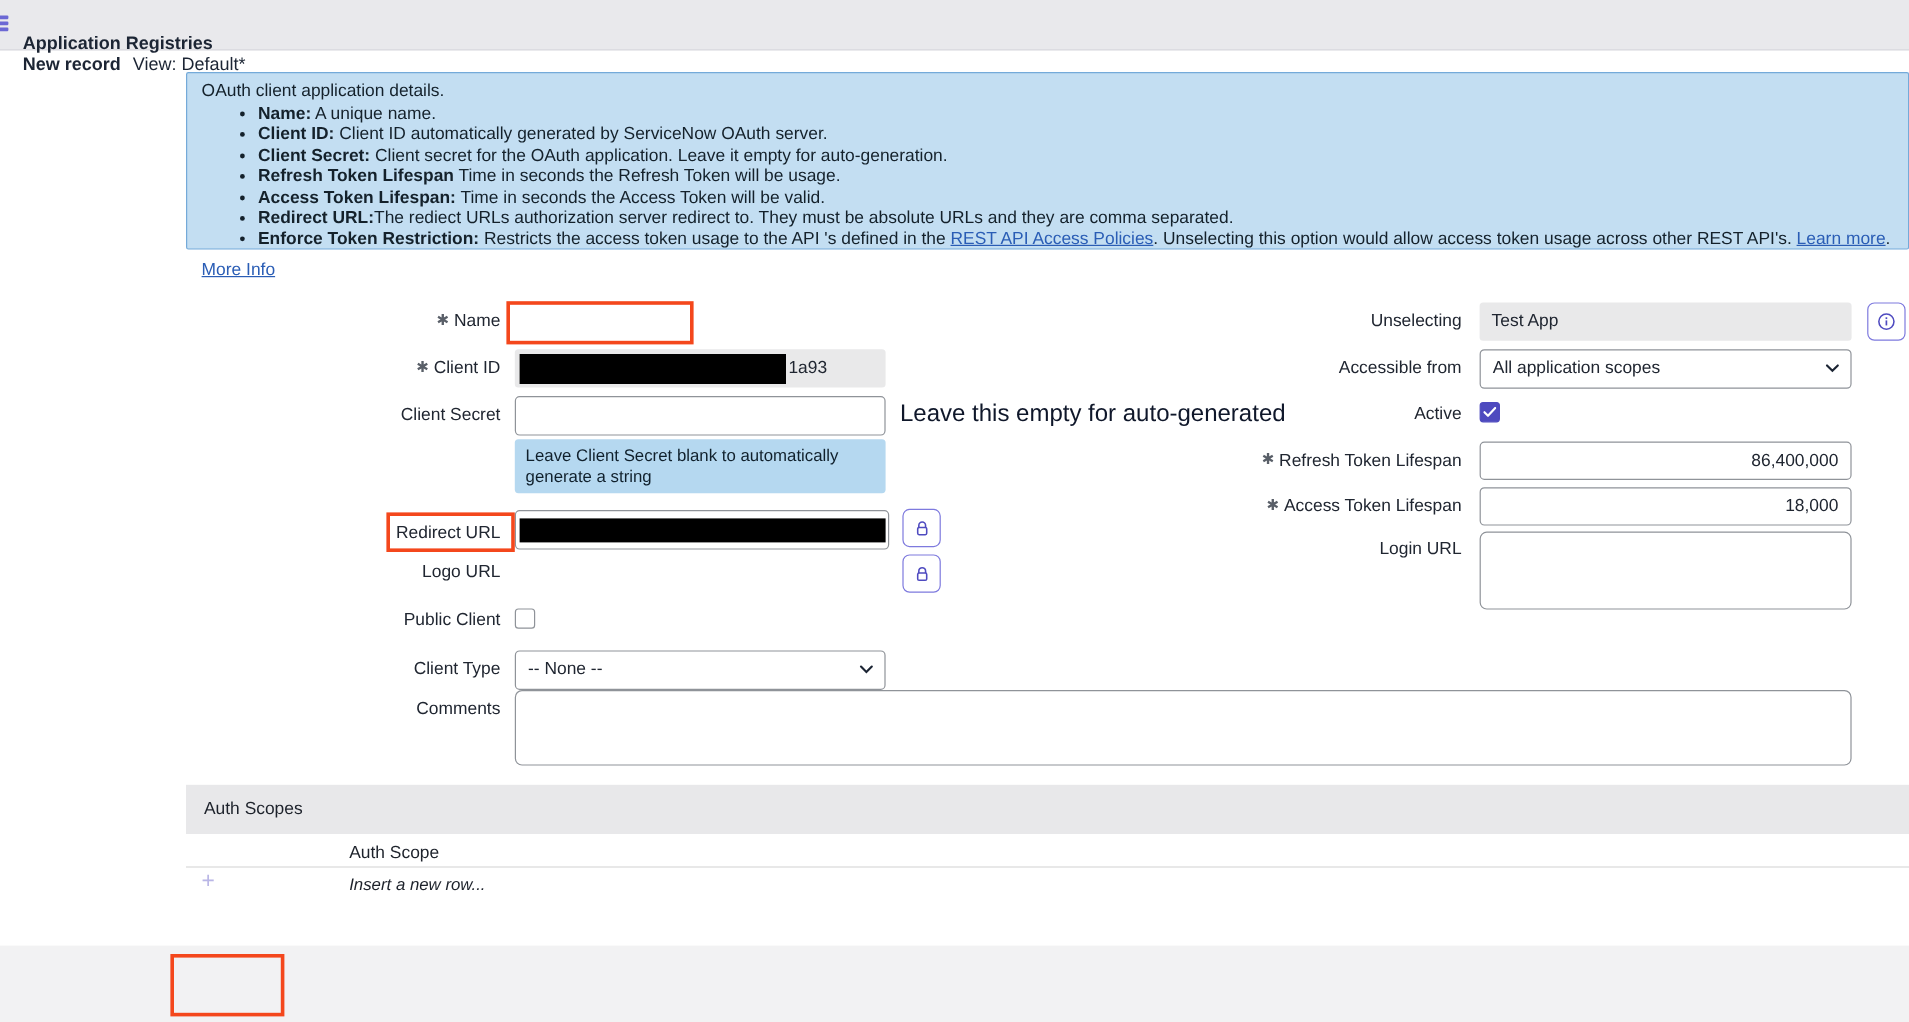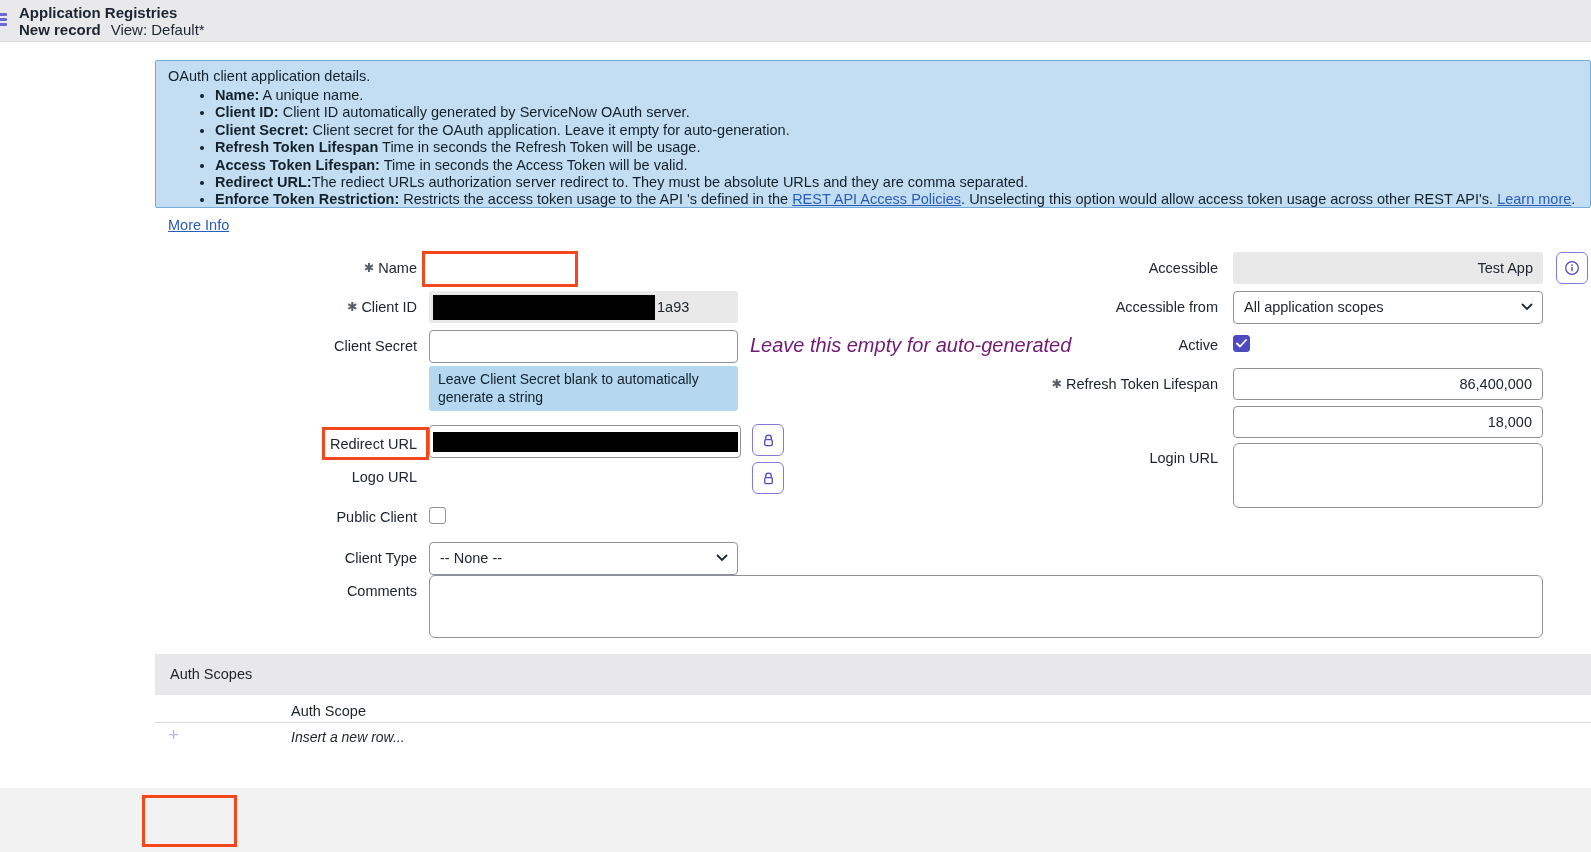--- a/index.html
+++ b/index.html
@@ -6,21 +6,21 @@
   html,body { background:#fff; }
   body { font-family:"Liberation Sans", sans-serif; color:#202631; }
   #page { position:relative; width:1591px; height:852px; background:#fff; overflow:hidden; }
 
   
   .topbar { position:absolute; left:0; top:0; width:1591px; height:42px;
             background:#e9e9ec; border-bottom:1px solid #d9d9de; }
   .hamburger { position:absolute; left:-2px; top:13px; width:10px; height:16px; cursor:pointer; }
   .hamburger i { display:block; width:9px; height:2.5px; background:#6c68d4; margin:0 0 2.5px 0; border-radius:1px; }
   .tb-text { position:absolute; left:19px; top:4px; line-height:17px; font-size:15px; color:#1c2534; }
-  .tb-title { font-weight:bold; }
+  .tb-title { font-weight:bold;margin-top:24px; }
   .tb-sub b { font-weight:bold; margin-right:10px; }
 
   
   .infobox { position:absolute; left:155px; top:60px; width:1436px; height:148px;
              background:#c3def2; border:1px solid #74aad9; border-radius:2px;
              padding:7px 12px; font-size:14.5px; color:#14212b; }
   .infobox ul { margin:3px 0 0 0; padding-left:47px; list-style:disc; }
   .infobox li { line-height:17.4px; }
   .infobox b { font-weight:bold; }
   a.lnk { color:#2a5db5; text-decoration:underline; cursor:pointer; }
@@ -28,37 +28,37 @@
 
   
   .lbl { position:absolute; font-size:14.5px; color:#202631; line-height:17px; white-space:nowrap; }
   .lbl-l { left:155px; width:262px; text-align:right; }
   .lbl-r { left:900px; width:318px; text-align:right; }
   .req { color:#595f68; font-size:12.5px; margin-right:4px; position:relative; top:-1px; }
 
   .inp { position:absolute; background:#fff; border:1px solid #8f9399; border-radius:4px;
          height:33px; font-size:14.5px; line-height:31px; padding:0 10px; }
   .ro  { position:absolute; background:#e9e9ea; border:none; border-radius:3px;
-         height:32px; font-size:14.5px; line-height:32px; padding:0 10px;text-align:right; }
+         height:32px; font-size:14.5px; line-height:32px; padding:0 10px; }
   .ta  { position:absolute; background:#fff; border:1px solid #8f9399; border-radius:6px; }
   .num { text-align:right; }
 
   .sel { position:absolute; background:#fff; border:1px solid #8f9399; border-radius:4px;
          height:33px; font-size:14.5px; line-height:31px; padding:0 30px 0 10px; cursor:pointer; }
   .sel svg { position:absolute; right:9px; top:11px; }
 
   .cb { position:absolute; width:17px; height:17px; border:1px solid #8f9399; border-radius:3px; background:#fff; cursor:pointer; }
   .cb-on { border:1px solid #4e4abf; background:#4e4abf; display:flex; align-items:center; justify-content:center; }
 
   .sqbtn { position:absolute; width:32px; height:32px; background:#fff; border:1px solid #7e7ade;
            border-radius:6px; display:flex; align-items:center; justify-content:center; cursor:pointer; }
 
   .redact { position:absolute; background:#000; }
   .hl { position:absolute; border:3px solid #f4471c; pointer-events:none; z-index:5; }
-  .annotation { position:absolute; left:750px; top:334px; font-size:20px; color:#701a75; white-space:nowrap;font-style:italic; }
+  .annotation { position:absolute; left:750px; top:334px; font-size:20px; color:#0f172a; white-space:nowrap; }
 
   .tooltip { position:absolute; left:429px; top:366px; width:309px; height:45px; background:#b5d8f0;
              border-radius:3px; padding:4px 9px; font-size:14px; line-height:18px; color:#10202c; }
 
   
   .section-bar { position:absolute; left:155px; top:654px; width:1436px; height:41px;
                  background:#e8e8ea; font-size:14.5px; color:#1d222b; line-height:41px; padding-left:15px; }
   .col-head { position:absolute; left:291px; top:703px; font-size:14.5px; font-weight:normal; color:#1d222b; cursor:pointer; }
   .tbl-line { position:absolute; left:155px; top:722px; width:1436px; height:0; border-top:1px solid #d9d9d9; }
   .plus { position:absolute; left:168px; top:724px; font-size:19px; color:#b9b6e6; cursor:pointer; }
@@ -139,21 +139,21 @@
   <div class="sel" style="left:429px; top:542px; width:309px;">
     <span>-- None --</span>
     <svg width="12" height="8" viewBox="0 0 12 8">
         <path d="M1.5 1.5 L6 6 L10.5 1.5" fill="none" stroke="#1c2534" stroke-width="1.8" stroke-linecap="round"></path>
       </svg>
   </div>
 
   <div class="lbl lbl-l" style="top:583px;">Comments</div>
   <div class="ta" style="left:429px; top:575px; width:1114px; height:63px;"></div>
 
-  <div class="lbl lbl-r" style="top:260px;">Accessible</div>
+  <div class="lbl lbl-r" style="top:260px;">Unselecting</div>
   <div class="ro" style="left:1233px; top:252px; width:310px;"><span>Test App</span></div>
   <div class="sqbtn" style="left:1556px; top:252px;">
     <svg width="16" height="16" viewBox="0 0 16 16">
         <circle cx="8" cy="8" r="6.3" fill="none" stroke="#4f4bc0" stroke-width="1.3"></circle>
         <rect x="7.3" y="7" width="1.4" height="4.2" fill="#4f4bc0"></rect>
         <rect x="7.3" y="4.4" width="1.4" height="1.5" fill="#4f4bc0"></rect>
       </svg>
   </div>
 
   <div class="lbl lbl-r" style="top:299px;">Accessible from</div>
@@ -167,20 +167,21 @@
   <div class="lbl lbl-r" style="top:337px;">Active</div>
   <div class="cb cb-on" style="left:1233px; top:335px;">
     <svg width="11" height="9" viewBox="0 0 11 9">
         <path d="M1 4.5 L4 7.5 L10 1" fill="none" stroke="#ffffff" stroke-width="1.8" stroke-linecap="round" stroke-linejoin="round"></path>
       </svg>
   </div>
 
   <div class="lbl lbl-r" style="top:376px;"><span class="req">✱</span><span>Refresh Token Lifespan</span></div>
   <div class="inp num" style="left:1233px; top:368px; width:310px; height:32px; line-height:30px;"><span>86,400,000</span></div>
 
+  <div class="lbl lbl-r" style="top:414px;"><span class="req">✱</span><span>Access Token Lifespan</span></div>
   <div class="inp num" style="left:1233px; top:406px; width:310px; height:32px; line-height:30px;"><span>18,000</span></div>
 
   <div class="lbl lbl-r" style="top:450px;">Login URL</div>
   <div class="ta" style="left:1233px; top:443px; width:310px; height:65px;"></div>
 
   <div class="section-bar">Auth Scopes</div>
   <div class="col-head">Auth Scope</div>
   <div class="tbl-line"></div>
   <div class="plus">+</div>
   <div class="insert">Insert a new row...</div>

